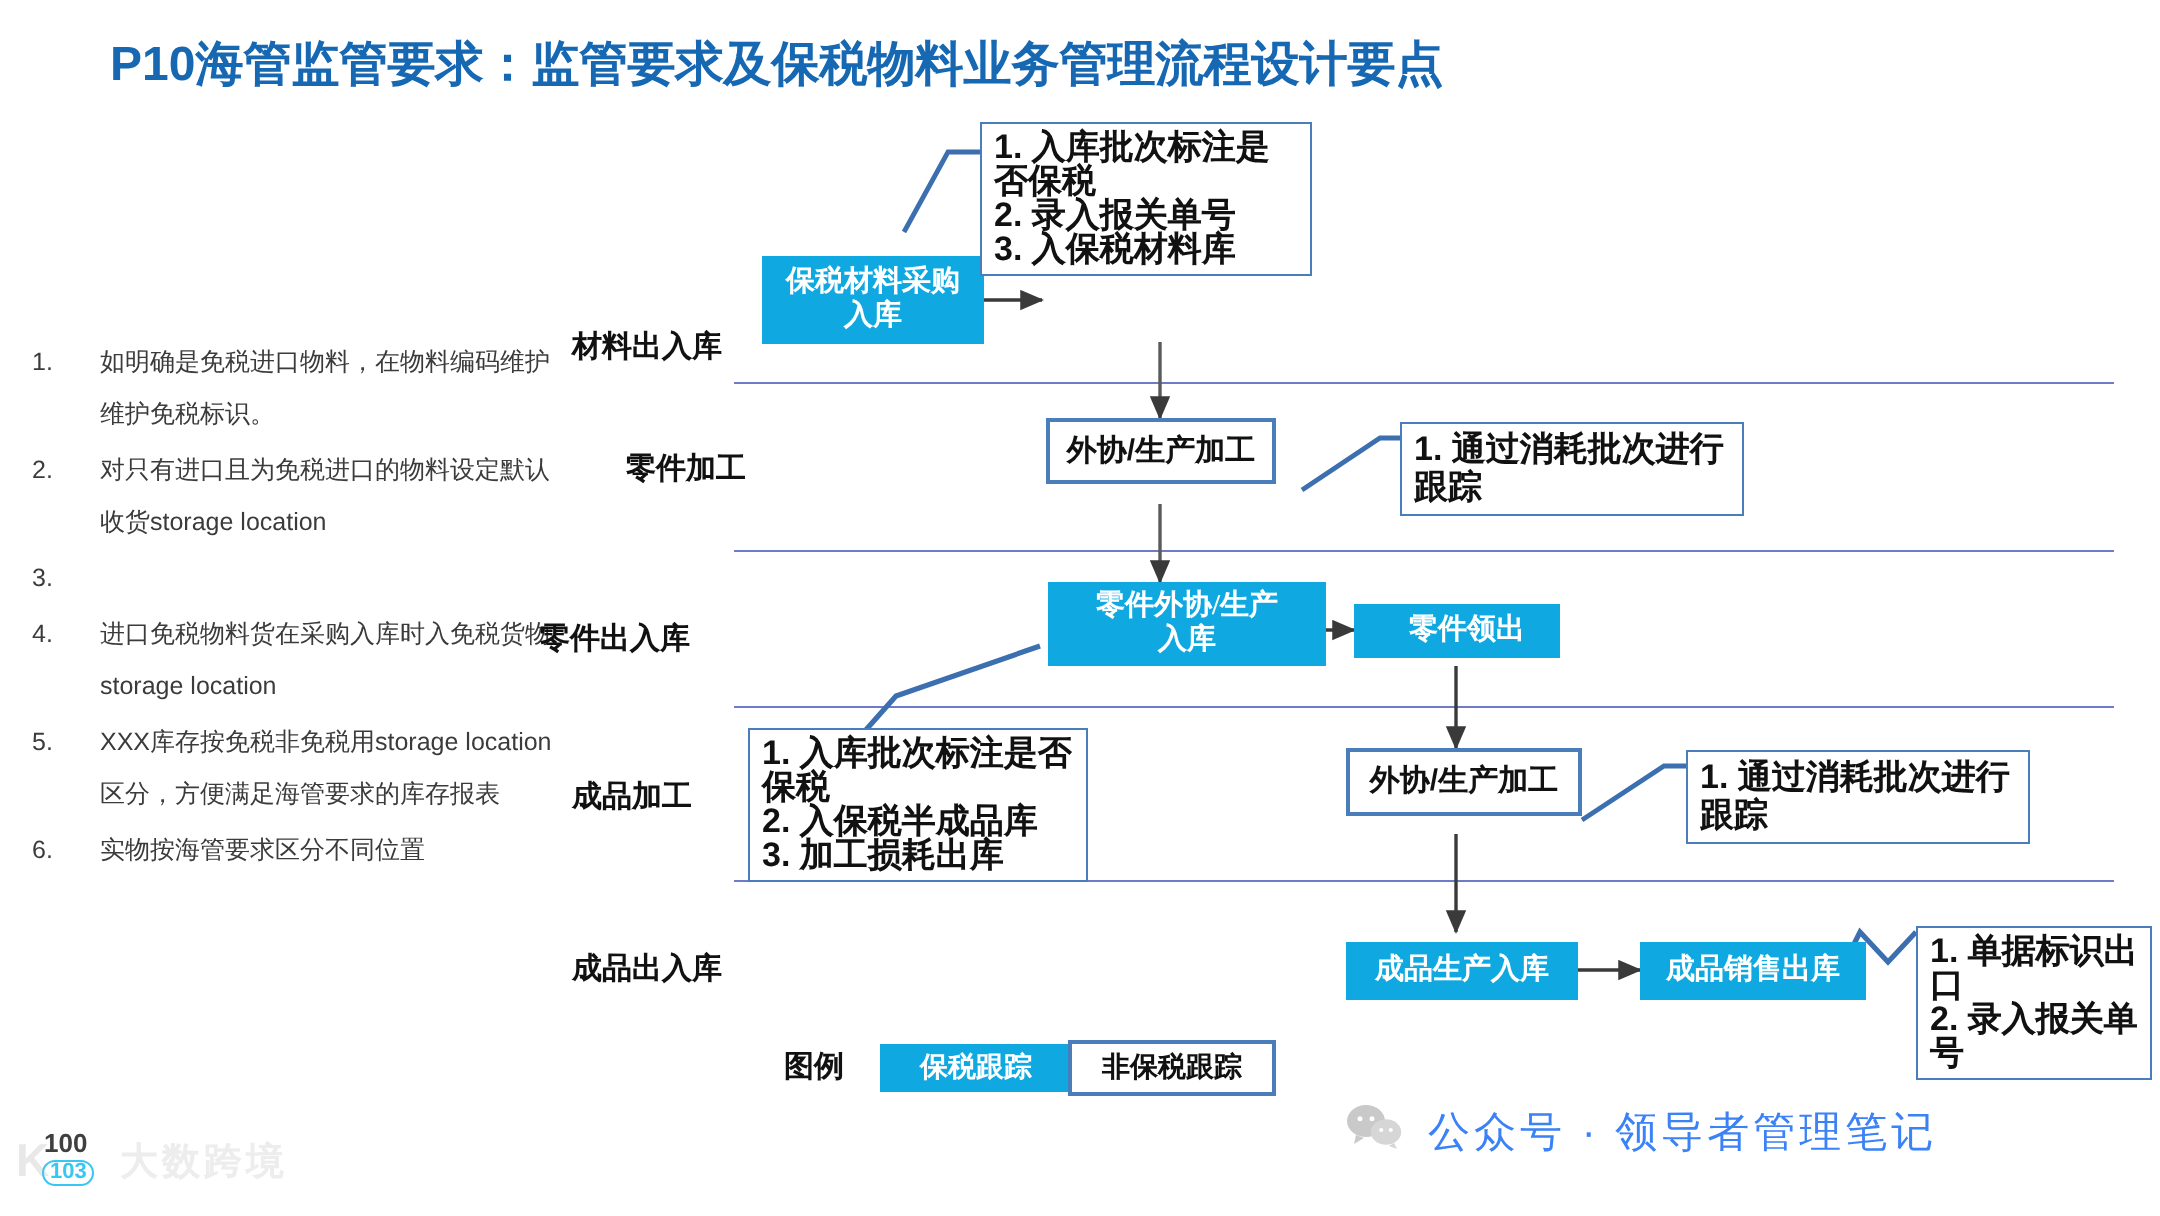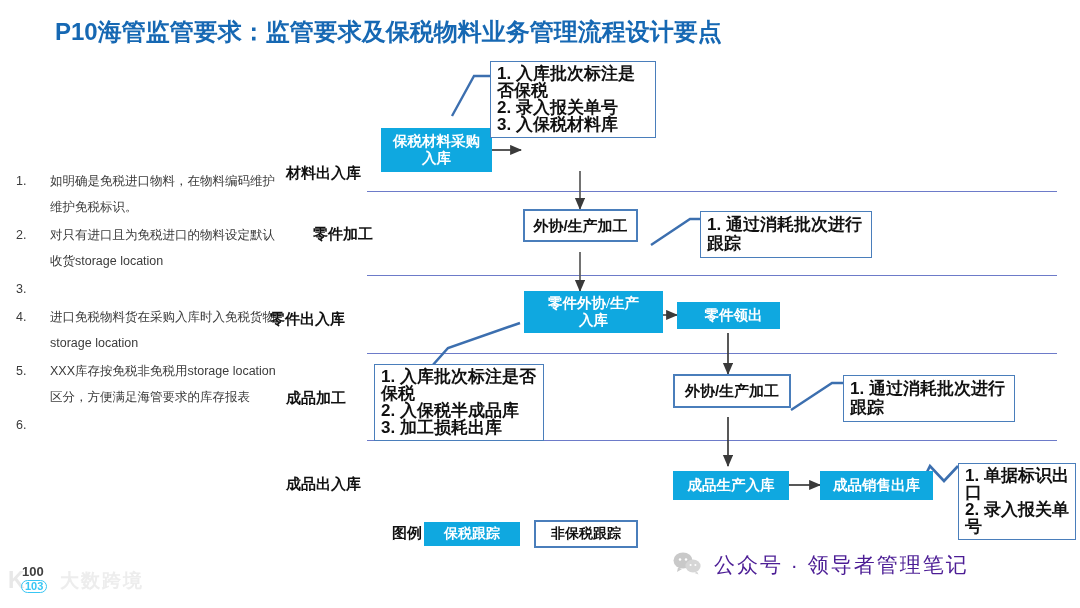--- a/index.html
+++ b/index.html
@@ -103,21 +103,21 @@
   }
 
   
   #legend-label {
     left: 392px; top: 524px;
     font-size: 15px;
     font-weight: bold;
     color: #111;
   }
   #legend-baoshui {
-    left: 424px; top: 522px;
+    left: 440px; top: 522px;
     width: 96px; height: 24px;
     background: #0FA8E0;
     color: #ffffff;
     font-size: 14px;
     font-weight: bold;
     display: flex; align-items: center; justify-content: center;
   }
   #legend-feibaoshui {
     left: 534px; top: 520px;
     width: 104px; height: 28px;
@@ -133,21 +133,21 @@
   #footer-wm {
     left: 672px; top: 551px;
     display: flex;
     align-items: center;
     gap: 12px;
     color: #c9c9c9;
   }
   #footer-wm .wm-text {
     font-size: 21px;
     letter-spacing: 2px;
-    color: #4c1d95;
+    color: #3b82f6;
     white-space: nowrap;
   }
 
   
   #brand-logo {
     left: 8px; top: 564px;
     display: flex;
     align-items: center;
     gap: 6px;
   }
@@ -219,20 +219,21 @@
     <div class="note-item">
       <div class="note-num">4.</div>
       <div class="note-text">进口免税物料货在采购入库时入免税货物storage location</div>
     </div>
     <div class="note-item">
       <div class="note-num">5.</div>
       <div class="note-text">XXX库存按免税非免税用storage location区分，方便满足海管要求的库存报表</div>
     </div>
     <div class="note-item">
       <div class="note-num">6.</div>
+      <div class="note-text">实物按海管要求区分不同位置</div>
     </div>
   </div>
 
   <div class="abs divider" style="left:367px; top:191px; width:690px;"></div>
   <div class="abs divider" style="left:367px; top:275px; width:690px;"></div>
   <div class="abs divider" style="left:367px; top:353px; width:690px;"></div>
   <div class="abs divider" style="left:367px; top:440px; width:690px;"></div>
 
   <div class="abs row-label" style="left:286px; top:135px;margin-top:29px;">材料出入库</div>
   <div class="abs row-label" style="left:286px; top:225px;margin-left:27px;">零件加工</div>

